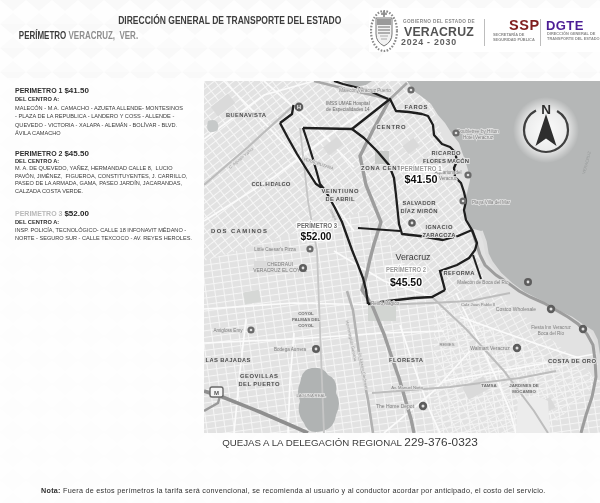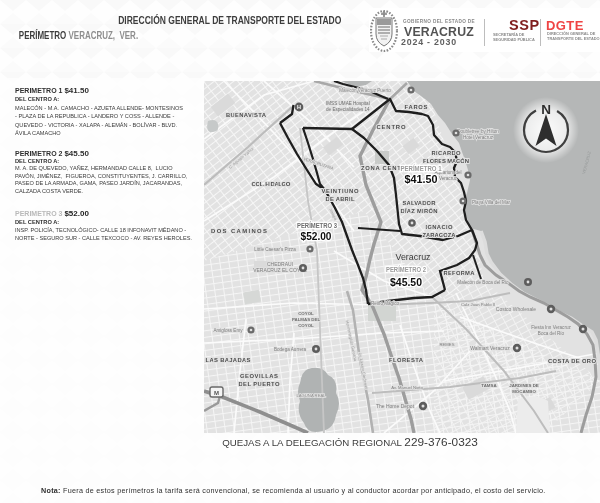--- a/index.html
+++ b/index.html
@@ -46,21 +46,21 @@
 <div class="abs" style="left:389px;top:37px;width:80px;text-align:center;font-size:8.8px;font-weight:bold;color:#606060;letter-spacing:0.8px;">2024 - 2030</div>
 
 <div class="abs" style="left:484px;top:19px;width:1px;height:27px;background:#bdbdbd;"></div>
 
 <div class="abs" style="left:492px;top:17px;font-size:14.5px;font-weight:bold;color:#7f1d1d;letter-spacing:0.6px;margin-left:17px;">SSP</div>
 
 <div class="abs" style="left:493px;top:33px;font-size:3.9px;color:#8a8a8a;line-height:4.8px;font-weight:bold;">SECRETARÍA DE<br>SEGURIDAD PÚBLICA</div>
 
 <div class="abs" style="left:540px;top:19px;width:1px;height:27px;background:#bdbdbd;"></div>
 
-<div class="abs" style="left:546px;top:17.5px;font-size:13px;font-weight:bold;color:#ef4444;letter-spacing:0.4px;">DGTE</div>
+<div class="abs" style="left:546px;top:17.5px;font-size:13px;font-weight:bold;color:#4c1d95;letter-spacing:0.4px;">DGTE</div>
 
 <div class="abs" style="left:547px;top:32px;font-size:3.9px;color:#8a8a8a;line-height:4.8px;font-weight:bold;">DIRECCIÓN GENERAL DE<br>TRANSPORTE DEL ESTADO</div>
 
 <div class="abs" style="left:15px;top:86px;font-size:7px;font-weight:bold;color:#2f2f2f;">PERIMETRO 1 <span style="font-size:8px;">$41.50</span></div>
 
 <div class="abs" style="left:15px;top:96px;font-size:5.7px;font-weight:bold;color:#2f2f2f;">DEL CENTRO A:</div>
 
 <div class="abs" style="left:15px;top:104px;width:180px;font-size:5.6px;line-height:8.3px;color:#3a3a3a;white-space:nowrap;">MALECÓN - M.A. CAMACHO - AZUETA ALLENDE- MONTESINOS<br>- PLAZA DE LA REPUBLICA - LANDERO Y COSS - ALLENDE -<br>QUEVEDO - VICTORIA - XALAPA - ALEMÁN - BOLÍVAR - BLVD.<br>ÁVILA CAMACHO</div>
 
 <div class="abs" style="left:15px;top:149px;font-size:7px;font-weight:bold;color:#2f2f2f;">PERIMETRO 2 <span style="font-size:8px;">$45.50</span></div>

